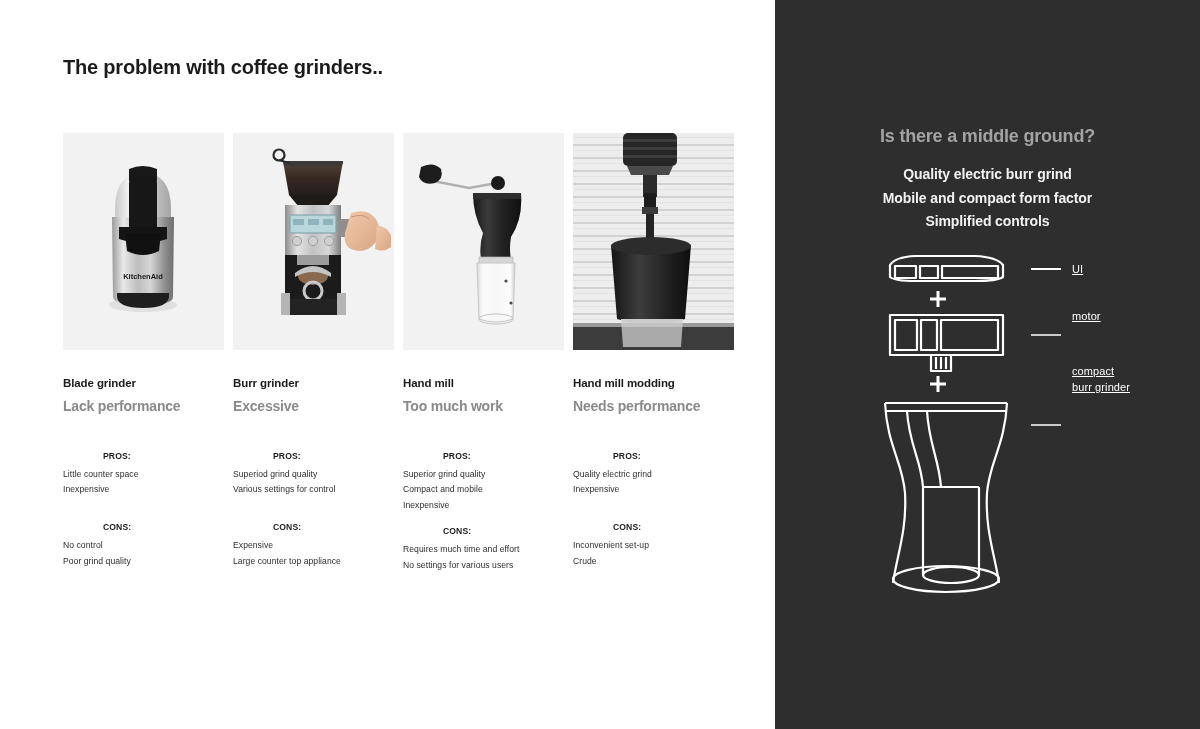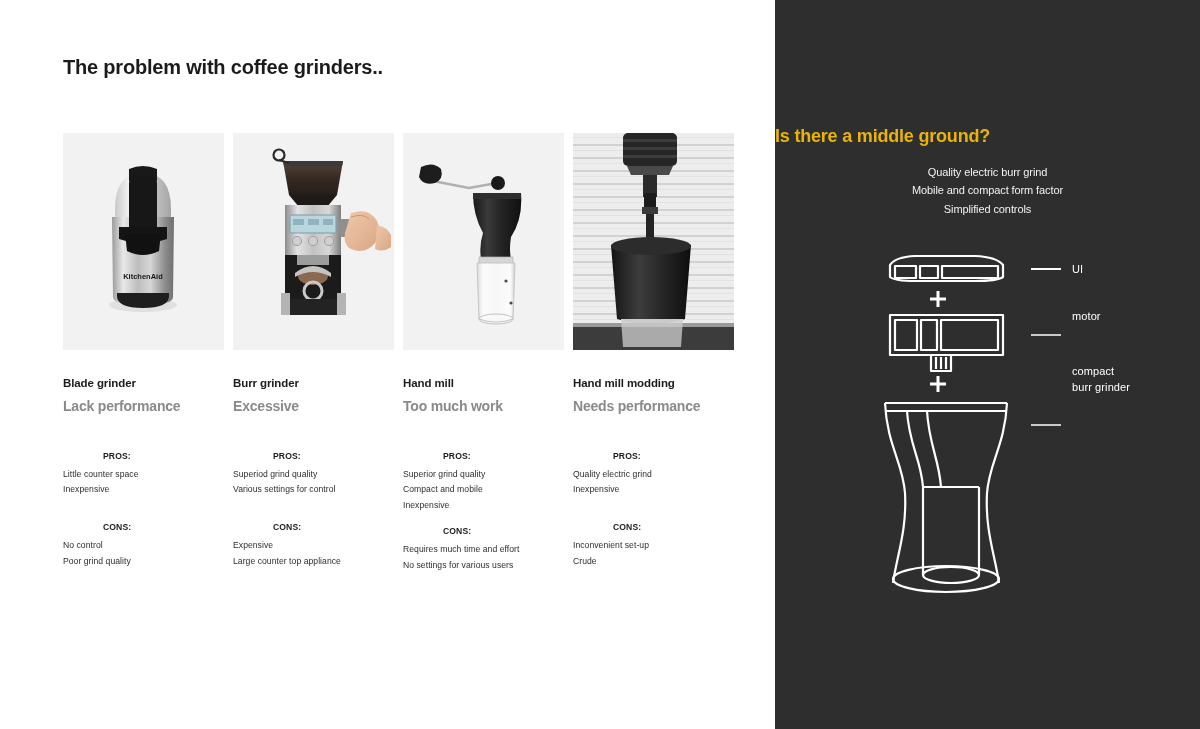--- a/index.html
+++ b/index.html
@@ -58,44 +58,44 @@
     letter-spacing:0.1px; margin-bottom:6px;padding-left:40px;
   }
   .pc-item {
     font-size:8.6px; color:#2d2d2d; line-height:1.85;
     letter-spacing:0.05px;
   }
 
   
   #right-title {
     position:absolute; top:126px; left:0; width:425px;
-    text-align:left; color:#eab308;
+    text-align:center; color:#a3a3a3;
     font-size:18px; font-weight:bold; letter-spacing:-0.2px;
   }
   #right-bullets {
     position:absolute; top:163px; left:0; width:425px;
     text-align:center; color:#f2f2f2;
   }
   #right-bullets div {
-    font-size:11px; font-weight:normal; line-height:1.68;
+    font-size:14px; font-weight:bold; line-height:1.68;
     letter-spacing:-0.1px;
   }
 
   
   #diagram { position:absolute; left:0; top:245px; width:425px; height:390px; }
   #diagram svg { display:block; }
 
   .dg-label {
     position:absolute; color:#ffffff; font-size:11px;
     letter-spacing:0.1px; line-height:1.45;
   }
   #label-ui     { left:1052px; top:265px; }
   #label-motor  { left:1052px; top:313px; }
   #label-burr   { left:1052px; top:370px; }
-  .dg-label span { display:block; white-space:nowrap; }
+  .dg-label span { display:block; white-space:nowrap;text-decoration:underline; }
 </style>
 </head>
 <body>
 
 <div id="slide">
 
   <div id="left-panel">
 
     <div id="page-title">The problem with coffee grinders..</div>
 

